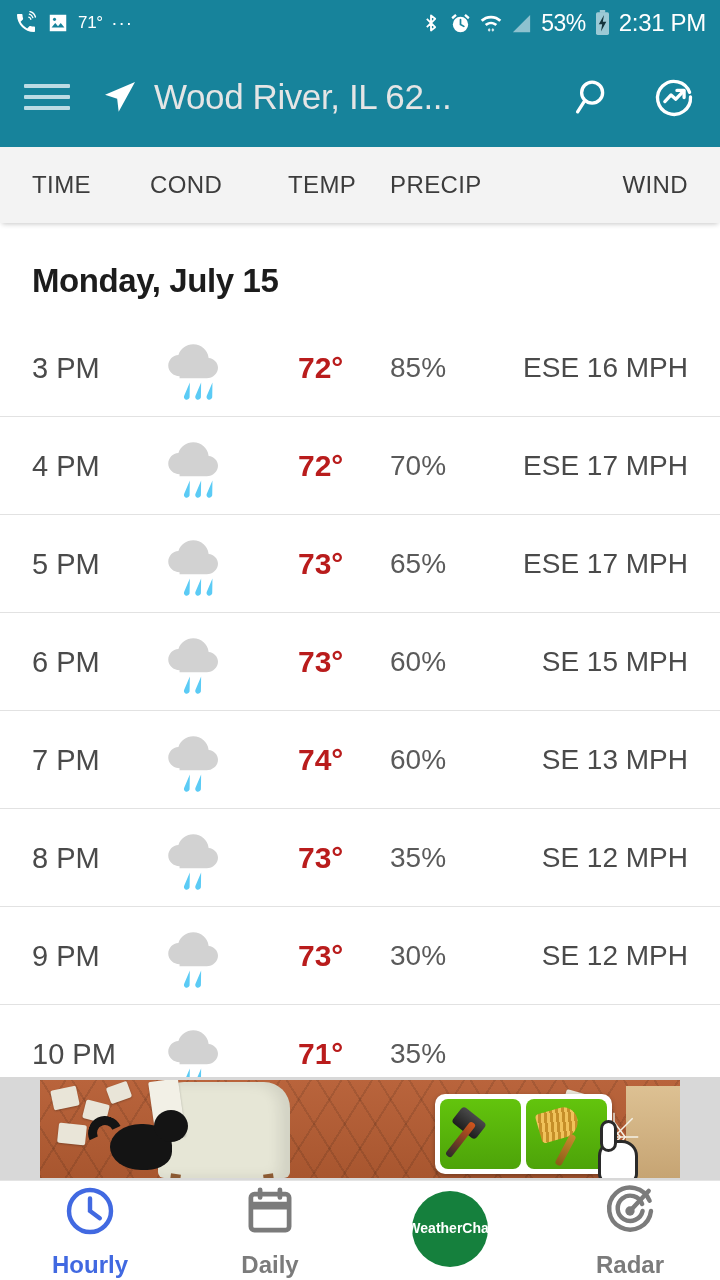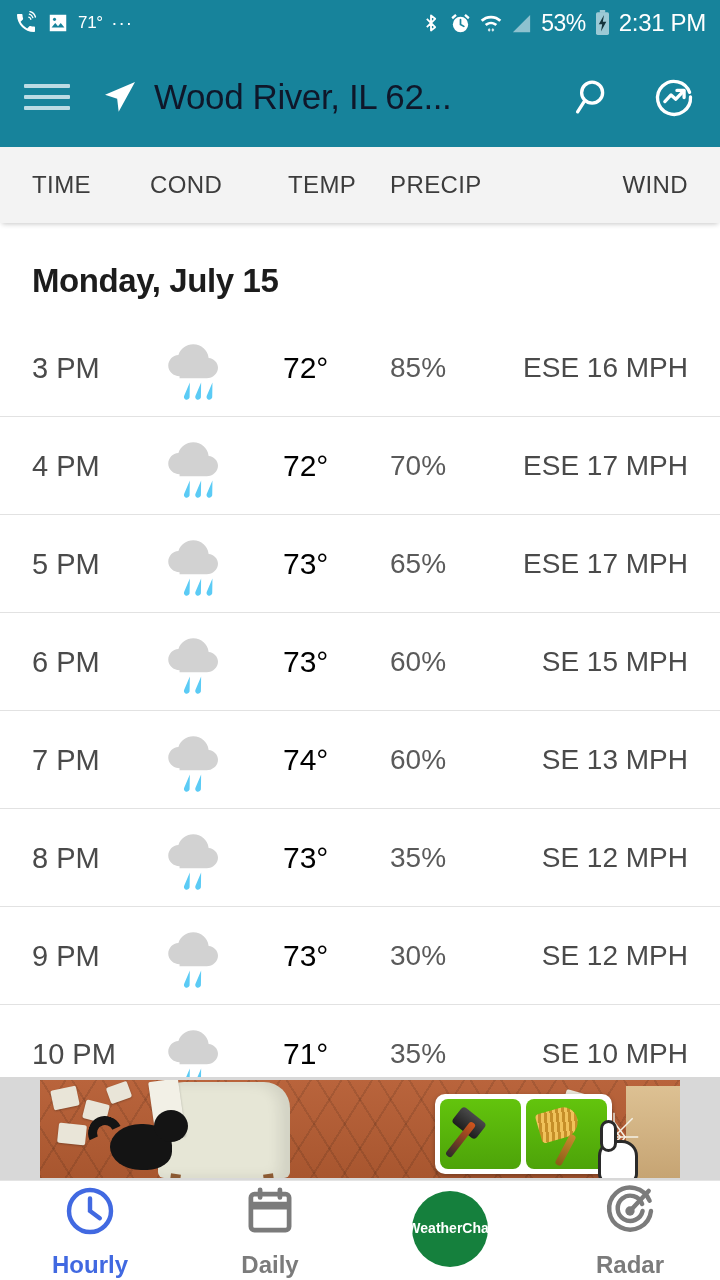--- a/index.html
+++ b/index.html
@@ -22,21 +22,21 @@
   .sb-right { gap:8px; }
   .sb-temp { font-size:17px; font-weight:400; letter-spacing:-.3px; }
   .sb-dots { font-size:19px; letter-spacing:2px; line-height:10px; padding-bottom:8px; }
   .sb-batt { font-size:23px; font-weight:400; letter-spacing:-.5px; }
   .sb-clock { font-size:24px; font-weight:400; letter-spacing:-.3px; }
   .ico { display:inline-flex; align-items:center; justify-content:center; }
 
   
   .appbar {
     height:101px; background:#17839B;
-    display:flex; align-items:center; padding:0 24px; color:#0f172a;
+    display:flex; align-items:center; padding:0 24px; color:#e5e5e5;
   }
   .hamburger { width:46px; height:34px; display:flex; flex-direction:column;
     justify-content:space-between; padding:4px 0; cursor:pointer; }
   .hamburger span { display:block; height:4px; background:#bcdbe4; border-radius:1px; }
   .loc-wrap { display:flex; align-items:center; flex:1; margin-left:30px; gap:14px; min-width:0; }
   .loc-title {
     font-size:35px; font-weight:400; white-space:nowrap;
     overflow:hidden; letter-spacing:-.4px;
   }
   .appbar-actions { display:flex; align-items:center; gap:38px; }
@@ -52,21 +52,21 @@
 
   
   .list { position:absolute; top:223px; left:0; right:0; bottom:203px; background:#fff; overflow:hidden; }
   .daytitle { height:96px; display:flex; align-items:center; padding-left:32px; }
   .daytitle span { font-size:33px; font-weight:bold; color:#1c1c1c; letter-spacing:-.4px;margin-top:20px; }
 
   .row { height:98px; position:relative; border-bottom:1px solid #e2e2e2; }
   .row .c { position:absolute; top:50%; transform:translateY(-50%); }
   .c-time { left:32px; font-size:29px; color:#4a4a4a; }
   .c-cond { left:150px; width:92px; height:74px; }
-  .c-temp { left:283px; font-size:30px; font-weight:normal; color:#000000; }
+  .c-temp { left:298px; font-size:30px; font-weight:bold; color:#b91c1c; }
   .c-prec { left:390px; font-size:28px; color:#5a5a5a; }
   .c-wind { right:32px; font-size:28px; color:#4a4a4a; text-align:right; }
 
   
   .ad { position:absolute; left:0; right:0; bottom:100px; height:103px;
         background:#d8d8d8; overflow:hidden; }
   .ad-inner { position:absolute; left:40px; top:3px; width:640px; height:98px;
               background:#b3623a; overflow:hidden; }
   .floor { position:absolute; inset:0;
     background:
@@ -319,21 +319,20 @@
         </div>
         <div class="row">
           <span class="c c-time">10 PM</span>
           <span class="c c-cond"><svg viewBox="0 0 72 72" width="92" height="74">
               <path d="M20 44c-6 0-11-4.6-11-10.4 0-5.4 4.3-9.9 9.9-10.3C21 17.3 26.6 13 33.3 13c7.8 0 14.2 5.8 15 13.2 5.1.5 9.1 4.6 9.1 9.6C57.4 41.2 52.5 46 46.3 46H20z" fill="#D2D2D2"></path>
               <path d="M30 50l-5.5 13c-.8 2 .6 3.9 2.6 3.9 1.7 0 3-1.6 2.7-3.3z" fill="#5BCBF5"></path>
               <path d="M41 50l-5.5 13c-.8 2 .6 3.9 2.6 3.9 1.7 0 3-1.6 2.7-3.3z" fill="#5BCBF5"></path>
             </svg></span>
           <span class="c c-temp">71°</span>
           <span class="c c-prec">35%</span>
-          <span class="c c-wind">SE 10 MPH</span>
         </div>
       </div>
   </div>
 
   <div class="ad">
     <div class="ad-inner">
       <div class="floor"></div>
       <div class="paper" style="left:12px;  top:8px;  width:26px; height:20px; transform:rotate(-12deg);"></div>
       <div class="paper" style="left:44px;  top:22px; width:24px; height:19px; transform:rotate(14deg);"></div>
       <div class="paper" style="left:18px;  top:44px; width:28px; height:20px; transform:rotate(6deg);"></div>

